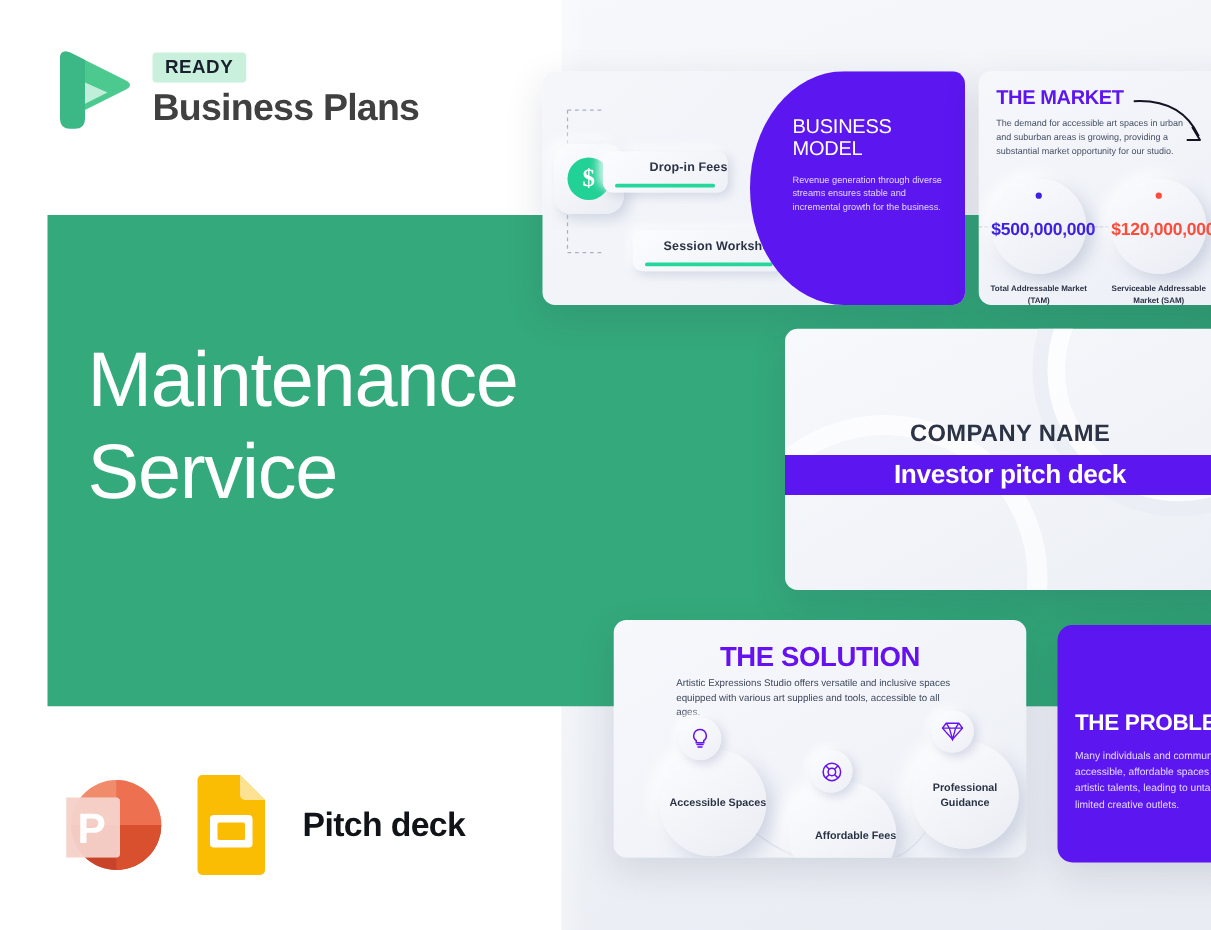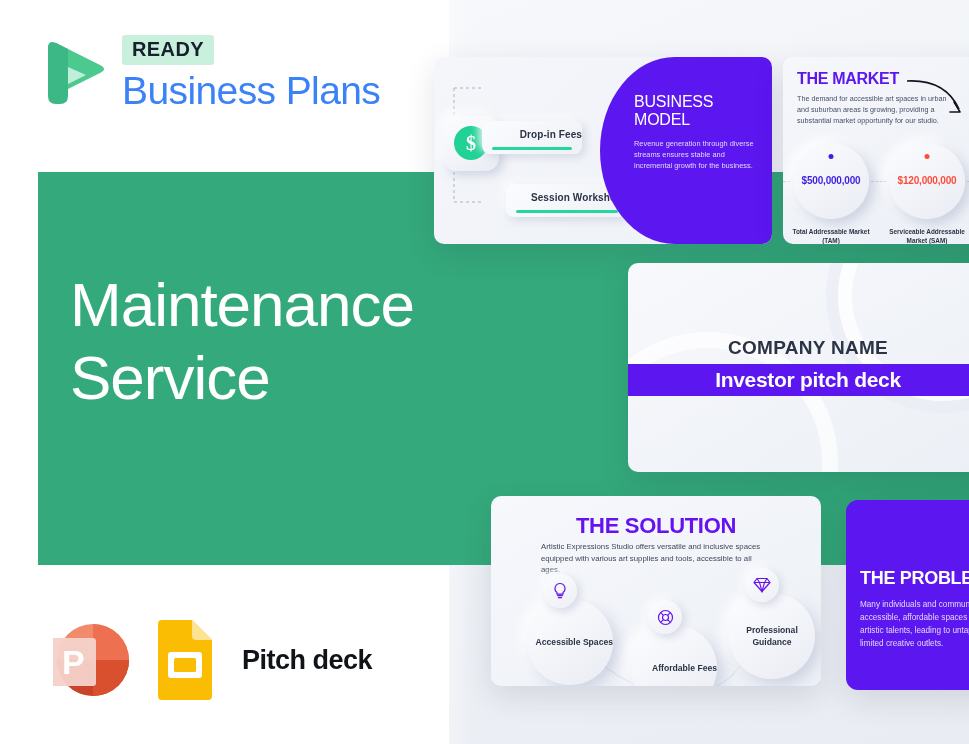--- a/index.html
+++ b/index.html
@@ -29,25 +29,25 @@
     background:linear-gradient(90deg,rgba(52,169,123,0) 0%,rgba(44,154,111,.55) 100%);
   }
 
   
   .logo-wrap{ position:absolute; left:38px; top:33px; display:flex; align-items:center; gap:14px; z-index:40;}
   .logo-mark{ position:relative; width:70px; height:78px; }
   .logo-mark svg{ display:block; }
   .logo-text{ padding-top:2px; }
   .ready-badge{
     display:inline-block; background:#c9f0dd; color:#17202b;
-    font-size:20px; font-weight:700; letter-spacing:.4px;
+    font-size:15px; font-weight:700; letter-spacing:.4px;
     padding:3px 10px 4px; border-radius:3px;
   }
   .brand-name{
-    font-size:39px; font-weight:400; color:#3b82f6; letter-spacing:-.6px;
+    font-size:30px; font-weight:700; color:#404040; letter-spacing:-.6px;
     margin-top:4px; white-space:nowrap;
   }
 
   
   .hero-title{
     position:absolute; left:70px; top:268px; width:420px; z-index:30;
     color:#ffffff; font-size:62px; line-height:73px; font-weight:400;
     letter-spacing:-1px;
   }
   .hero-title span{ display:block; }
@@ -101,21 +101,21 @@
   .mk-title{ position:absolute; left:14px; top:13px; color:#5c16ef; font-size:16px; font-weight:700; letter-spacing:-.3px;}
   .mk-desc{ position:absolute; left:14px; top:36px; width:162px; color:#464f63; font-size:7.2px; line-height:11px;}
   .mk-circle{
     position:absolute; width:76px; height:76px; border-radius:50%;
     background:linear-gradient(145deg,#fbfcff,#e9ecf3);
     box-shadow:5px 5px 12px rgba(160,170,195,.45), -5px -5px 12px rgba(255,255,255,.95);
   }
   .mk-c1{ left:10px; top:86px; }
   .mk-c2{ left:106px; top:86px; }
   .mk-dot{ position:absolute; left:50%; top:11px; transform:translateX(-50%); width:5px; height:5px; border-radius:50%;}
-  .mk-val{ position:absolute; left:0; right:0; top:32px; text-align:center; font-size:10px; font-weight:700; letter-spacing:-.2px;}
+  .mk-val{ position:absolute; left:0; right:0; top:32px; text-align:center; font-size:14px; font-weight:700; letter-spacing:-.2px;}
   .mk-cap{ position:absolute; width:96px; text-align:center; font-size:6.4px; font-weight:700; color:#2b3345; line-height:9px;}
   .mk-cap1{ left:0px; top:170px; }
   .mk-cap2{ left:96px; top:170px; }
   .mk-dashline{ position:absolute; top:124px; height:0; border-top:1px dashed #c3c9d6;}
 
   
   .slide-cn{ left:628px; top:263px; width:360px; height:209px;
     background:linear-gradient(150deg,#f7f9fc 0%,#eceff5 100%); }
   .cn-rings{ position:absolute; right:-60px; top:-72px; width:210px; height:210px; border-radius:50%;
     border:14px solid rgba(255,255,255,.75); box-shadow:0 0 0 12px rgba(232,236,244,.6);}

